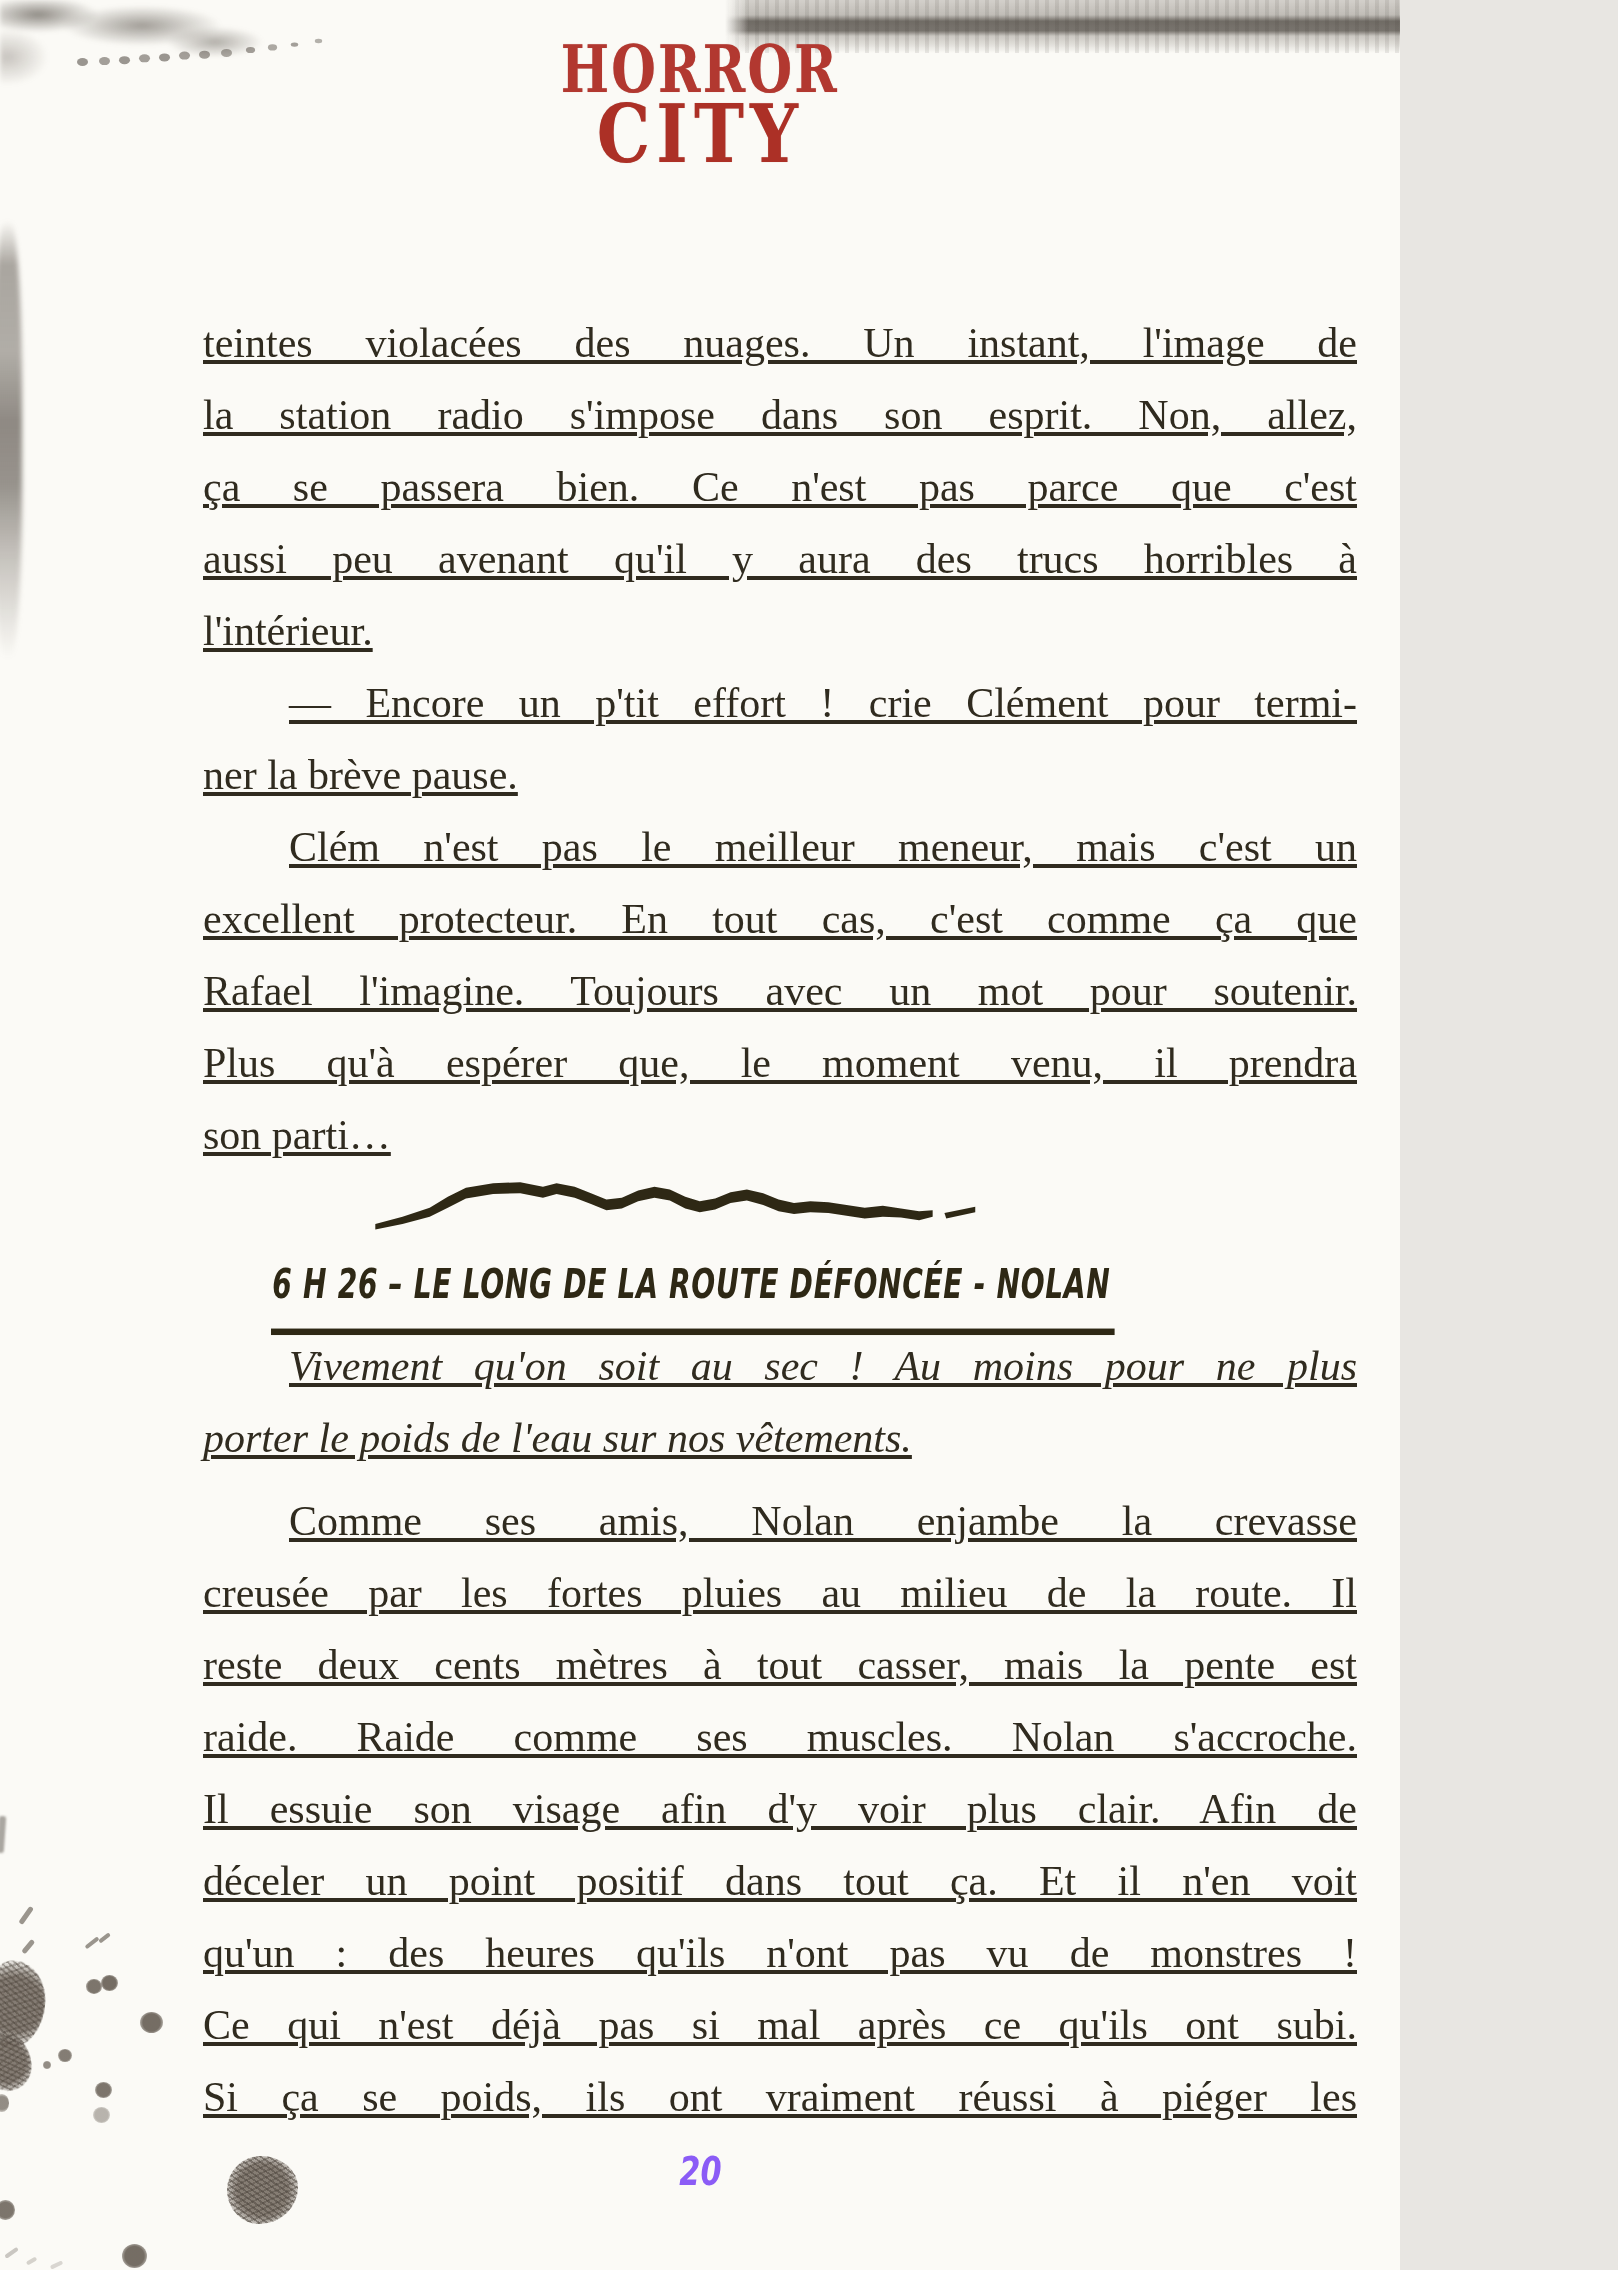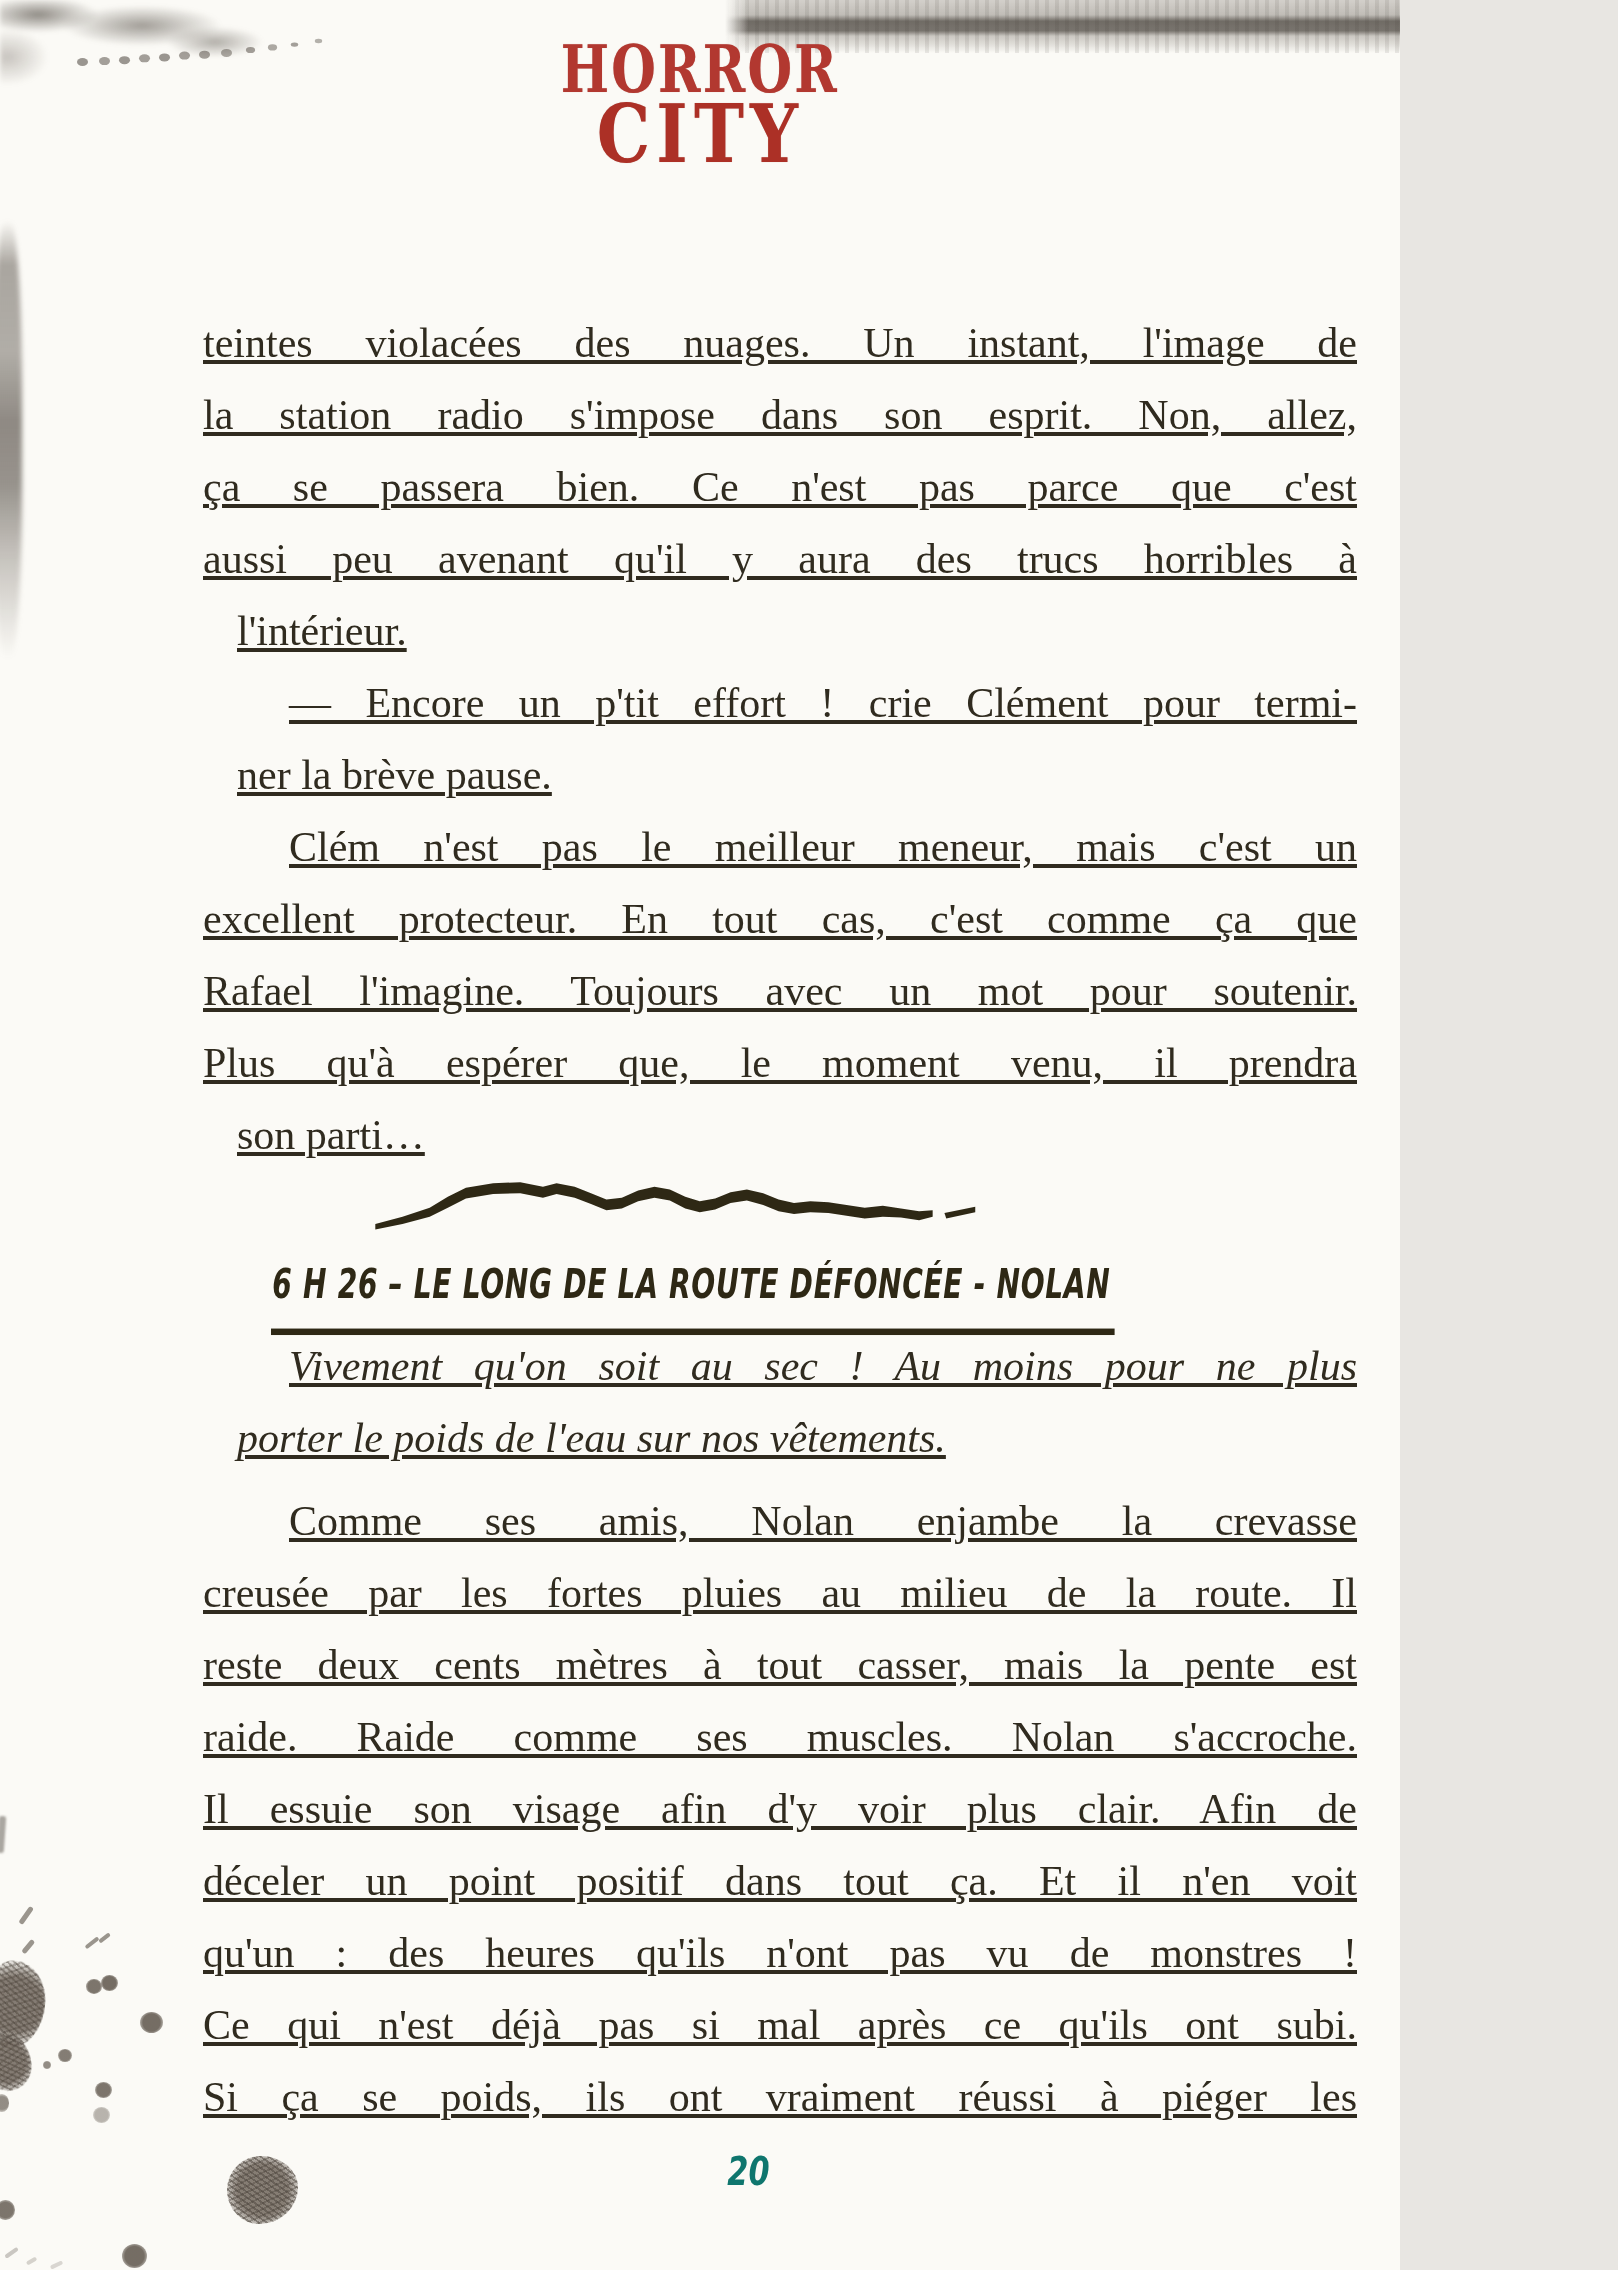--- a/index.html
+++ b/index.html
@@ -28,21 +28,21 @@
     margin-top:-7.3px;text-shadow:0 0 0.9px rgba(130,25,15,.4);
   }
 
   
   .body{
     position:absolute;left:203px;top:307px;width:1154px;
     font-size:42px;line-height:72px;
   }
   .body p{margin:0;padding:0;text-decoration:underline;}
   .ln{text-align:justify;text-align-last:justify;}
-  .ln.e{text-align:center;text-align-last:left;margin-left:34px;}
+  .ln.e{text-align:center;text-align-last:left;}
   .ln.i{padding-left:86px;}
   .ln.it{font-style:italic;}
 
   
   .divider{height:80px;position:relative;}
   .divider svg{position:absolute;left:170px;top:3.7px;}
 
   
   .sheader{margin:0 0 12.8px 68px;height:66px;}
   .sheader .in{
@@ -51,21 +51,21 @@
     font-size:38px;letter-spacing:0.9px;color:#2e2815;
     padding:0 5.5px 4.6px 1.8px;border-bottom:6.4px solid #2e2815;
     transform:scale(.74,1.08);transform-origin:left bottom;
     white-space:nowrap;
   }
 
   
   .pagenum{
     position:absolute;left:0;top:2149px;width:100%;text-align:center;
     font-family:"DejaVu Sans", sans-serif;font-weight:bold;font-style:italic;
-    font-size:38px;color:#0f766e;padding-left:48px;
+    font-size:38px;color:#8b5cf6;
   }
   .pagenum .in{display:inline-block;transform:scale(.8,1.05);}
 
   
   .g{position:absolute;pointer-events:none;}
 
   .tr-band{
     left:725px;top:0;width:894px;height:53px;
     background:
       linear-gradient(90deg, rgba(251,250,246,1) 0px, rgba(251,250,246,0) 24px),

